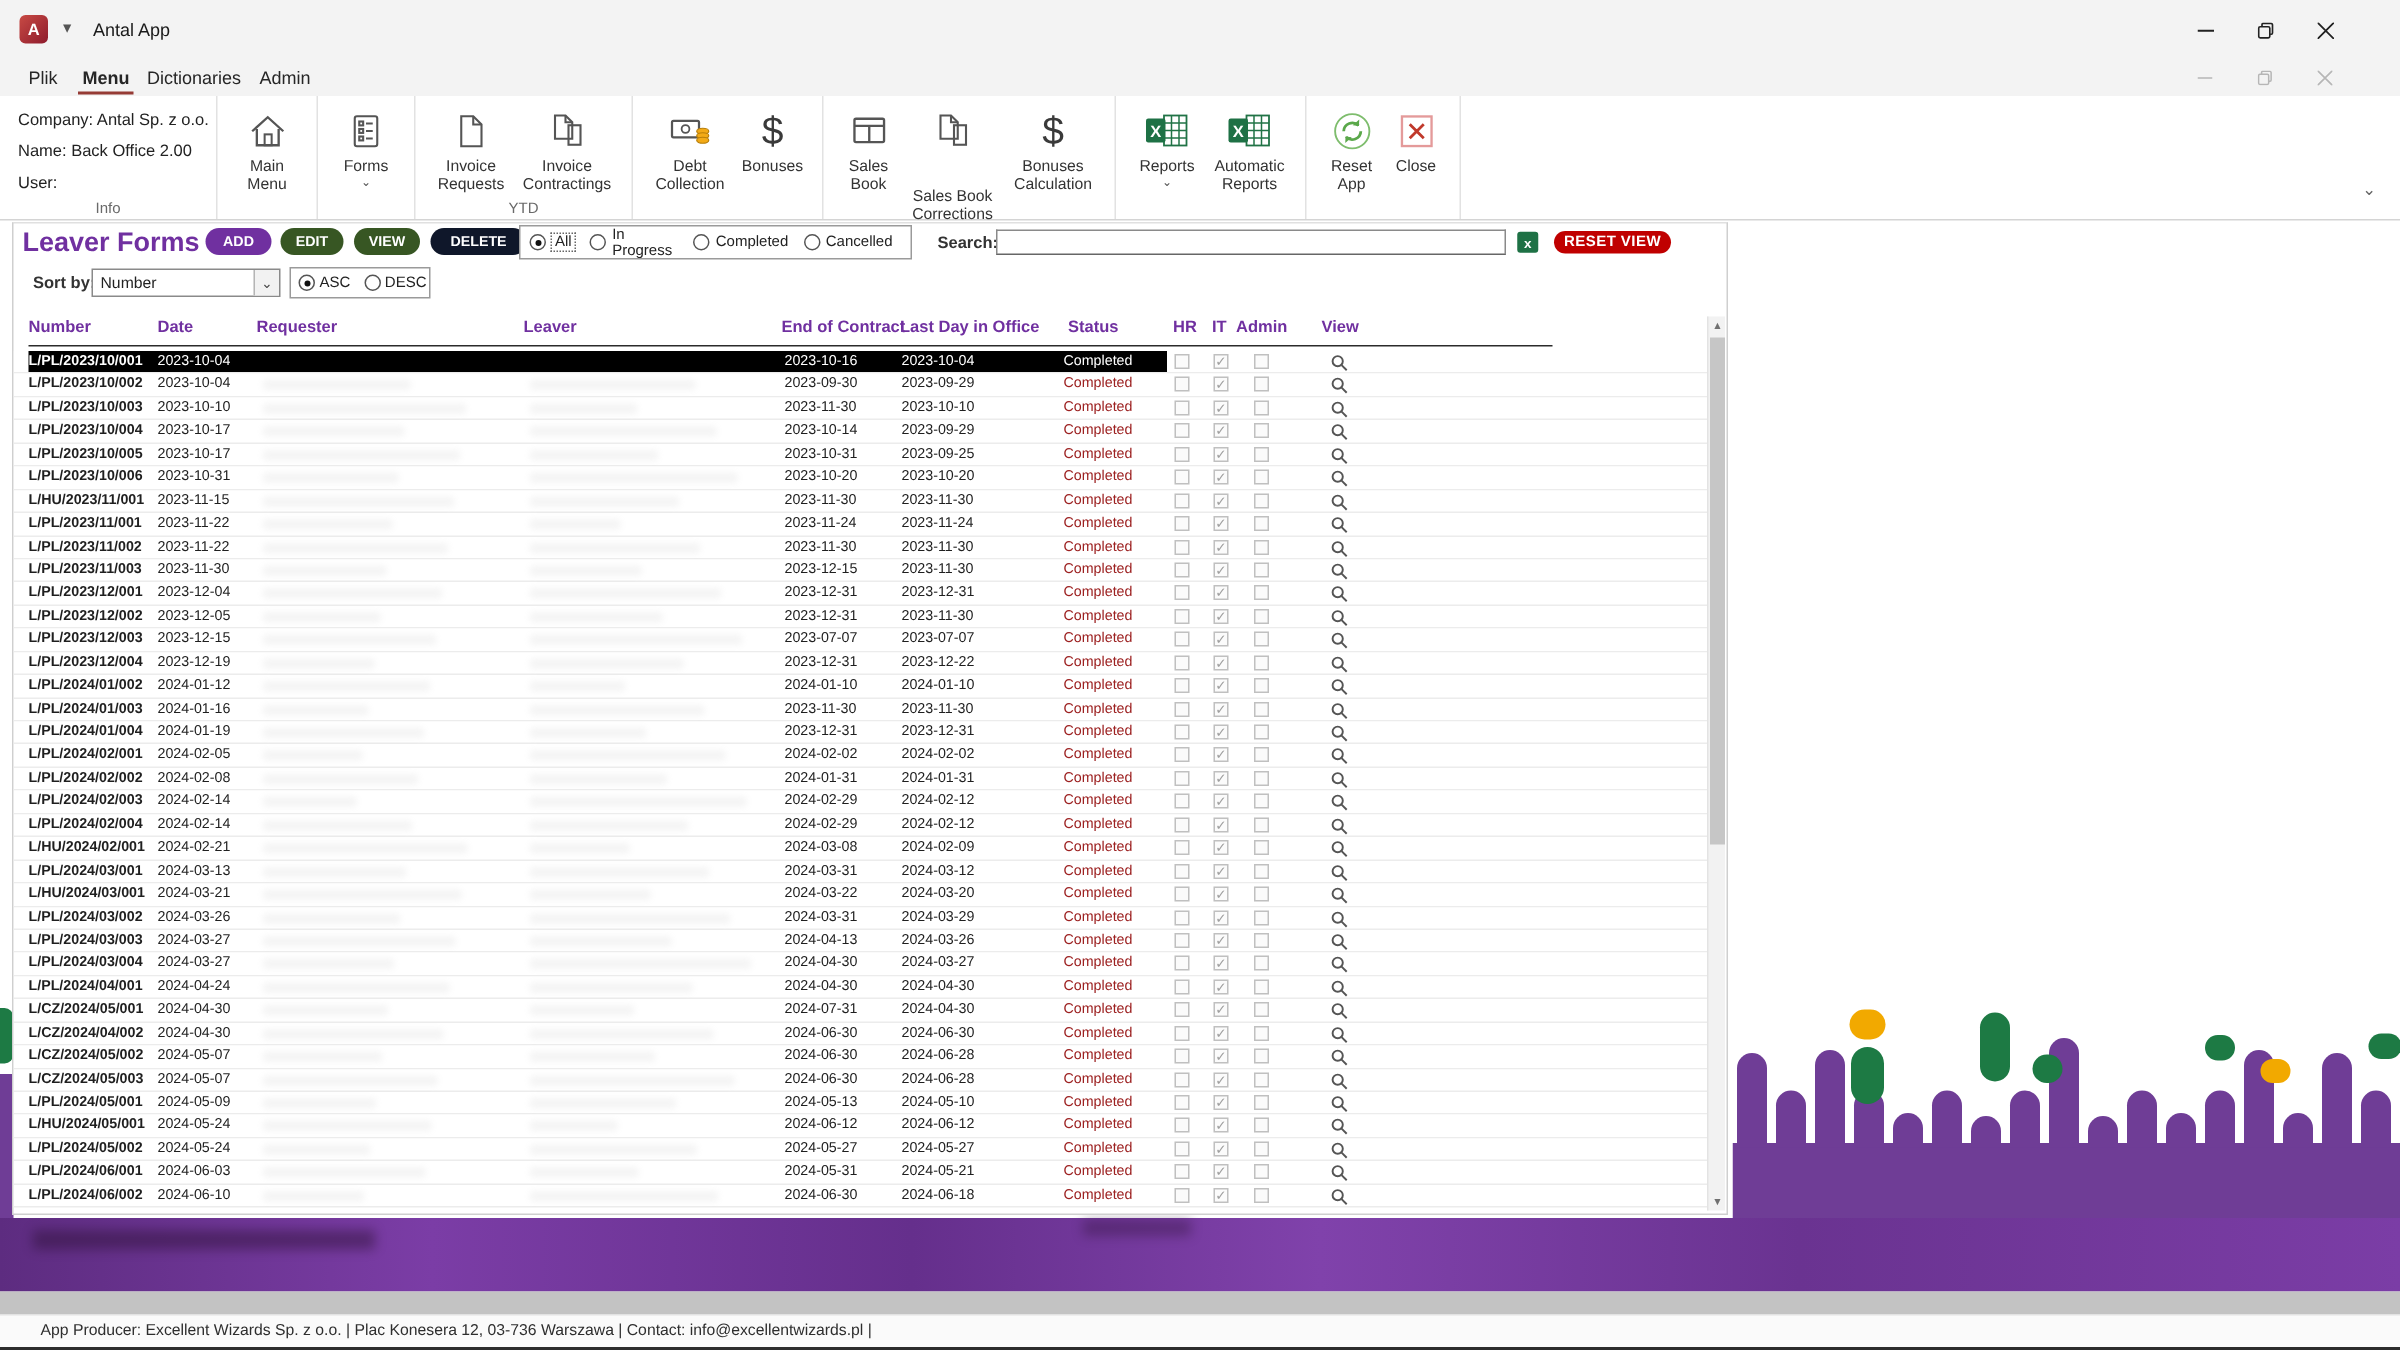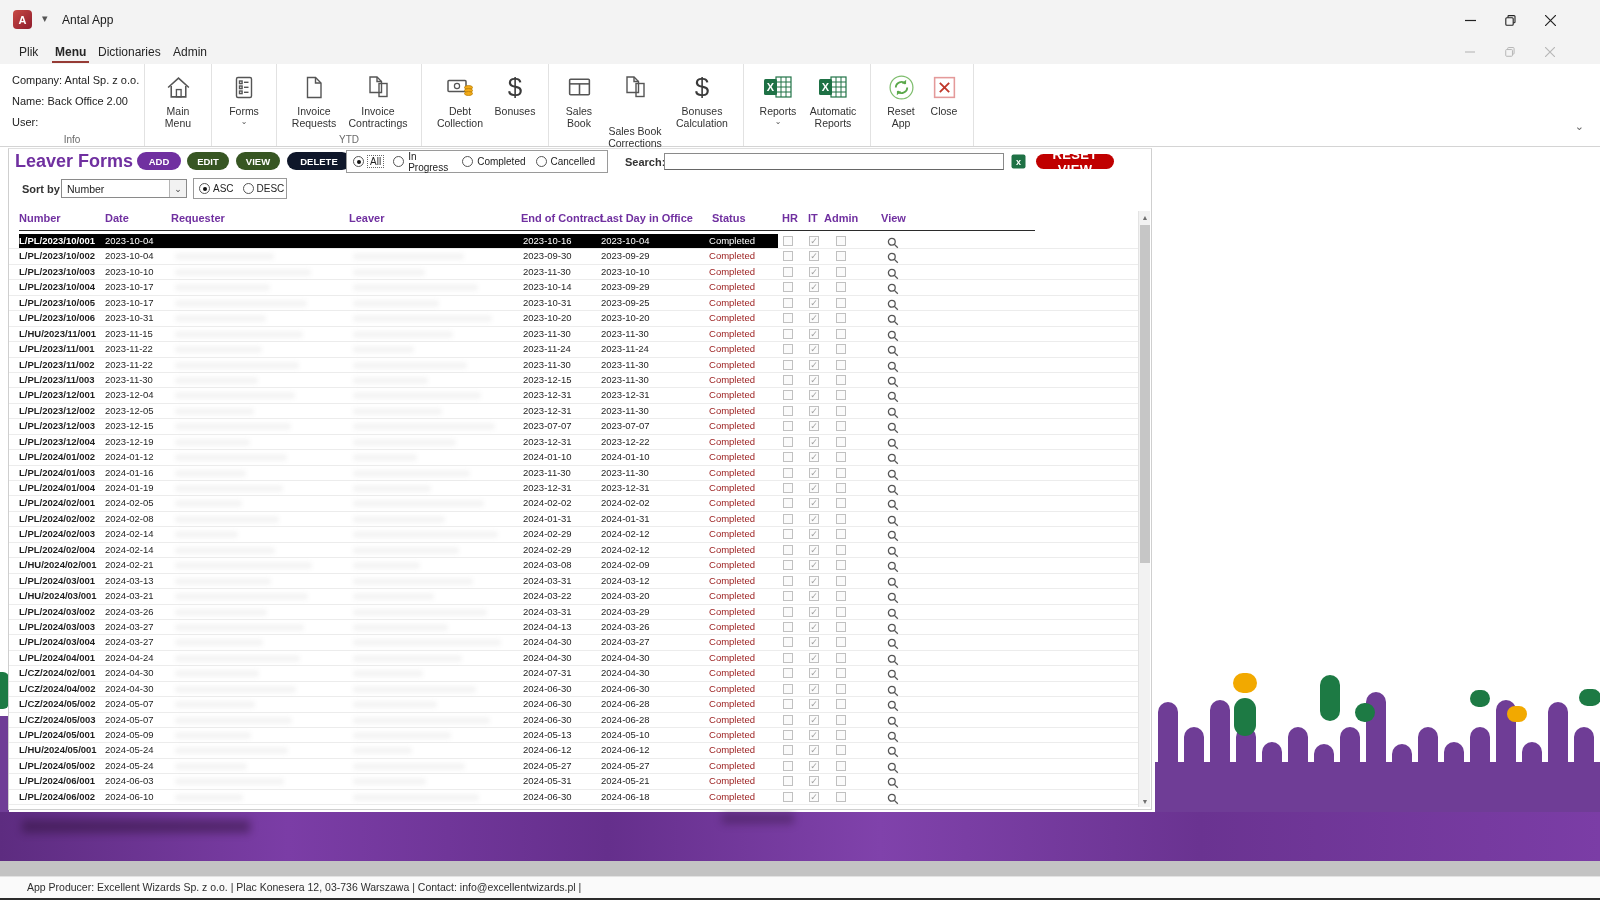--- a/index.html
+++ b/index.html
@@ -48,21 +48,21 @@
   .filterbox { position:absolute; left:337px; top:1px; width:262px; height:23px; border:1px solid #9a9a9a; background:#fff;
     display:flex; align-items:center; padding:0 6px; gap:4px; }
   .radio { width:11px; height:11px; border:1px solid #555; border-radius:50%; background:#fff; position:relative; flex:none; }
   .radio.checked::after { content:""; position:absolute; left:2.5px; top:2.5px; width:4px; height:4px; border-radius:50%; background:#111; }
   .rlabel2 { font-size:10px; color:#222; margin-right:6px; }
   .rlabel2.focused { outline:1px dotted #666; padding:0 2px; }
   .search-label { position:absolute; left:616px; top:7px; font-size:11px; font-weight:bold; color:#333; }
   .search-input { position:absolute; left:655px; top:4px; width:340px; height:17px; border:1px solid #8a8a8a;
     border-bottom-color:#666; font-size:11px; padding:0 4px; background:#fff; }
   .excel-mini { position:absolute; left:1002px; top:5px; }
-  .resetview { left:1027px; width:78px; background:#c00000; top:5px; height:15px; font-size:13px; border-radius:8px; letter-spacing:.3px;}
+  .resetview { left:1027px; width:78px; background:#c00000; top:5px; height:15px; font-size:10px; border-radius:8px; letter-spacing:.3px;}
 
   .sortrow { position:absolute; left:0; top:28px; width:100%; height:24px; }
   .sort-label { position:absolute; left:13px; top:6px; font-size:11px; font-weight:bold; color:#333; }
   .sort-select { position:absolute; left:52px; top:2px; width:126px; height:19px; border:1px solid #8a8a8a; background:#fff; }
   .sort-select .val { position:absolute; left:5px; top:3px; font-size:10.5px; color:#222; }
   .sort-select .arrow { position:absolute; right:0; top:0; width:17px; height:100%; border-left:1px solid #b5b5b5;
     background:#f2f2f2; display:flex; align-items:center; justify-content:center; font-size:9px; color:#444; }
   .ordbox { position:absolute; left:184px; top:1px; width:94px; height:21px; border:1px solid #9a9a9a; background:#fff;
     display:flex; align-items:center; padding:0 5px; gap:3px; }
 
@@ -866,21 +866,21 @@
           <div class="cell c-status">Completed</div>
           <div class="cb cb-hr"></div>
           <div class="cb cb-it">✓</div>
           <div class="cb cb-admin"></div>
           <div class="mag"><svg width="12" height="12" viewBox="0 0 12 12" fill="none" stroke="#555" stroke-width="1.3">
               <circle cx="4.8" cy="4.8" r="3.4"></circle>
               <line x1="7.4" y1="7.4" x2="10.8" y2="10.8"></line>
             </svg></div>
         </div>
         <div class="trow">
-          <div class="cell c-num">L/CZ/2024/02/001</div>
+          <div class="cell c-num">L/CZ/2024/05/001</div>
           <div class="cell c-date">2024-04-30</div>
           <div class="smudge" style="left:166px;width:84px"></div>
           <div class="smudge" style="left:344px;width:70px"></div>
           <div class="cell c-end">2024-07-31</div>
           <div class="cell c-last">2024-04-30</div>
           <div class="cell c-status">Completed</div>
           <div class="cb cb-hr"></div>
           <div class="cb cb-it">✓</div>
           <div class="cb cb-admin"></div>
           <div class="mag"><svg width="12" height="12" viewBox="0 0 12 12" fill="none" stroke="#555" stroke-width="1.3">

